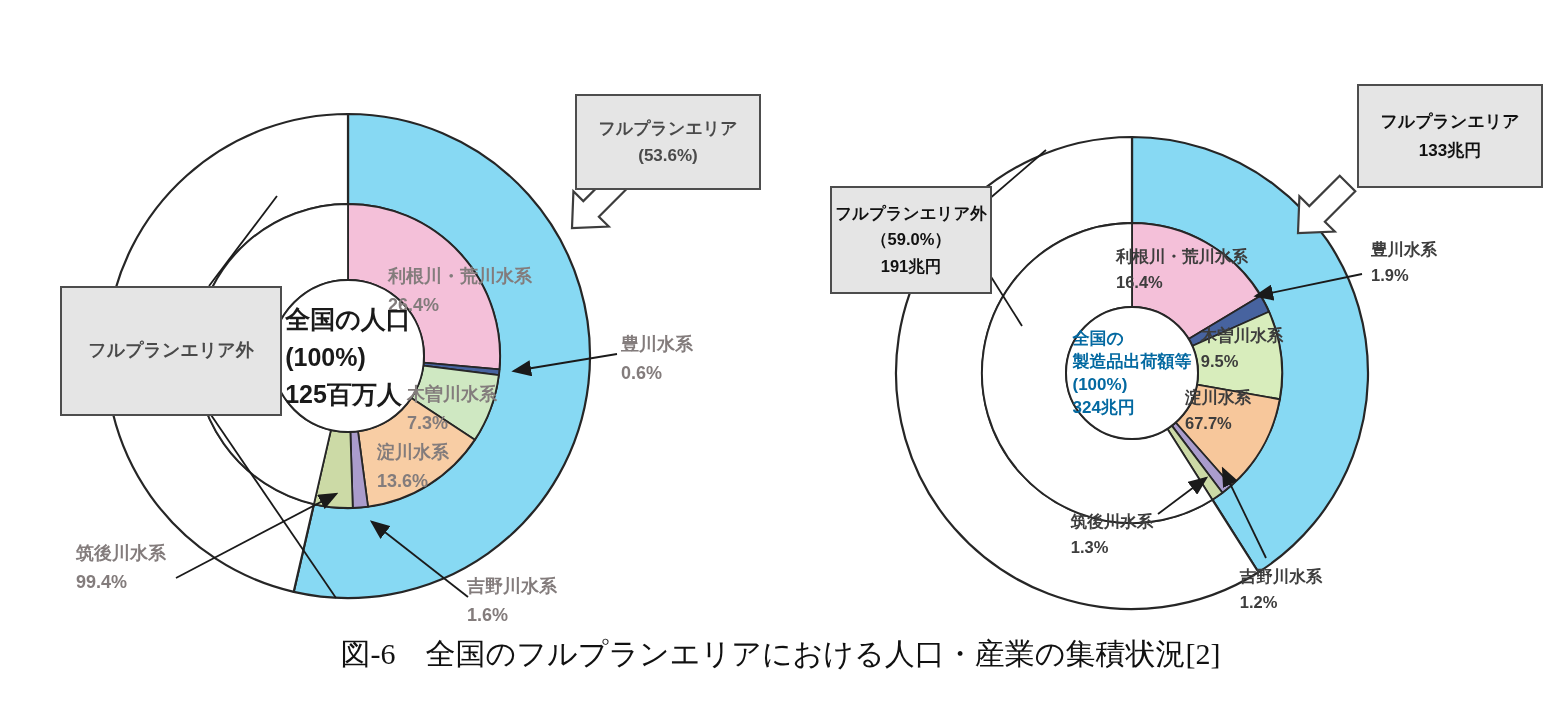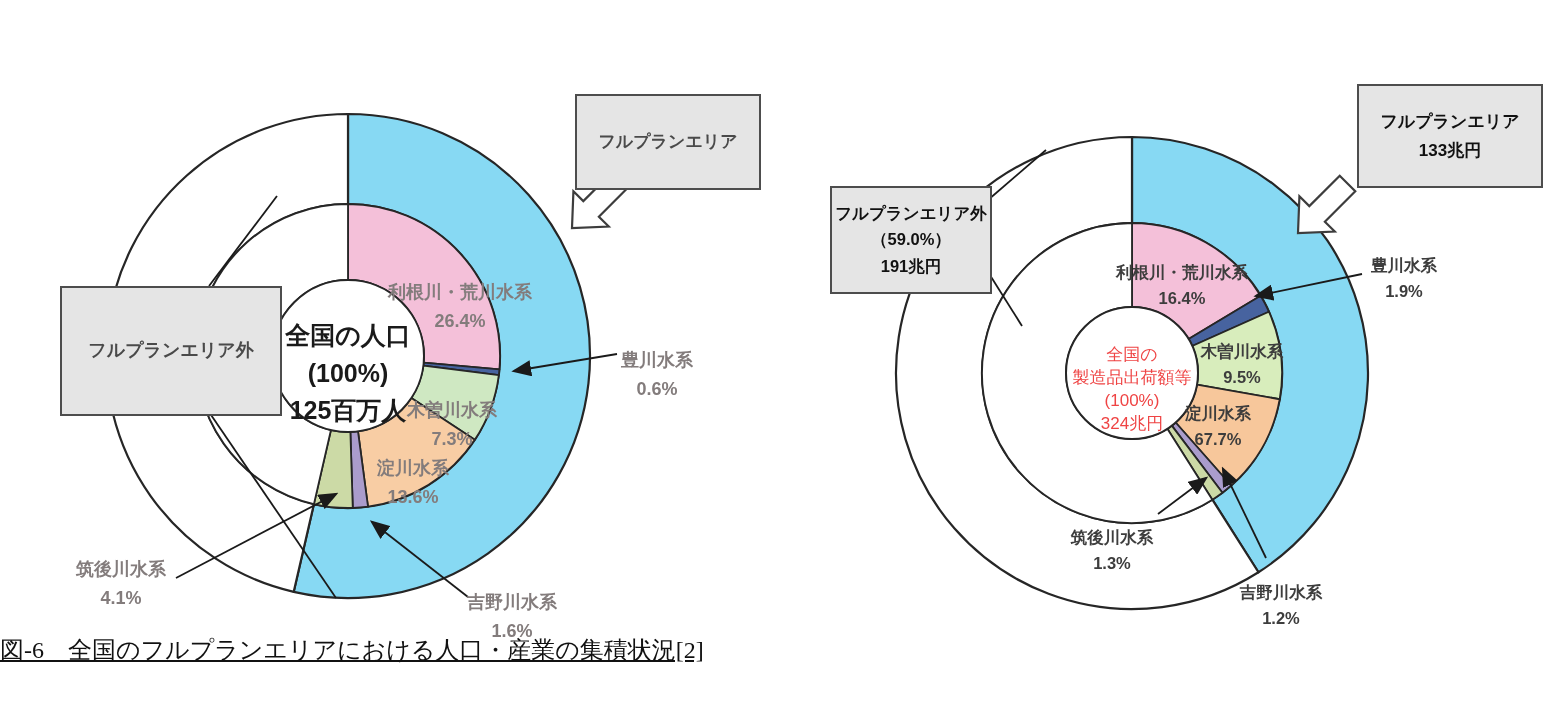--- a/index.html
+++ b/index.html
@@ -1,23 +1,23 @@
 <!DOCTYPE html>
 <html><head>
 <meta charset="utf-8">
 <style>
   html,body{margin:0;padding:0;background:#ffffff;}
   #stage{position:relative;width:1561px;height:718px;background:#ffffff;overflow:hidden;
          font-family:"Liberation Sans",sans-serif;}
   #chart-canvas{position:absolute;left:0;top:0;}
-  .lbl{position:absolute;transform:translate(-50%,-50%);text-align:center;white-space:nowrap;margin-top:16px;}
+  .lbl{position:absolute;transform:translate(-50%,-50%);white-space:nowrap;}
   .seg-a{color:#837c7c;font-size:18px;font-weight:bold;line-height:1.62;}
   .seg-b{color:#3d3d3d;font-size:16.5px;font-weight:bold;line-height:1.55;}
   .center-a{color:#1a1a1a;font-size:25px;font-weight:bold;line-height:1.5;}
-  .center-b{color:#ef4444;font-size:17px;font-weight:normal;line-height:1.35;}
+  .center-b{color:#0369a1;font-size:17px;font-weight:bold;line-height:1.35;}
   .callout{position:absolute;border:2px solid #4d4d4d;background:#e5e5e5;text-align:center;
            display:flex;flex-direction:column;justify-content:center;gap:1px;white-space:nowrap;}
   .callout-a{color:#4a4a4a;font-weight:bold;}
   .callout-b{color:#111111;font-weight:bold;}
   #a-box-fp{left:575px;top:94px;width:182px;height:92px;font-size:17px;line-height:1.5;}
   #a-box-out{left:60px;top:286px;width:218px;height:126px;font-size:18px;line-height:1.55;}
   #b-box-fp{left:1357px;top:84px;width:182px;height:100px;font-size:17px;line-height:1.6;}
   #b-box-out{left:830px;top:186px;width:158px;height:104px;font-size:16.5px;line-height:1.55;}
   
   #a-seg0{left:460px;top:291px;}
@@ -28,22 +28,22 @@
   #a-seg5{left:121px;top:568px;}
   #a-center{left:348px;top:357px;}
   
   #b-seg0{left:1182px;top:270px;}
   #b-seg1{left:1404px;top:263px;}
   #b-seg2{left:1242px;top:349px;}
   #b-seg3{left:1218px;top:411px;}
   #b-seg4{left:1281px;top:590px;}
   #b-seg5{left:1112px;top:535px;}
   #b-center{left:1132px;top:374px;}
-  #caption{position:absolute;left:0;right:0;top:634px;color:#111111;
-           font-family:"Liberation Serif",serif;font-size:24px;text-decoration:underline;}
+  #caption{position:absolute;left:0;right:0;top:634px;text-align:center;color:#111111;
+           font-family:"Liberation Serif",serif;font-size:30px;}
 </style>
 </head>
 <body>
 
 <div id="stage">
   <svg id="chart-canvas" width="1561" height="718">
       <defs>
         <marker id="ah" markerWidth="11" markerHeight="9" refX="9.5" refY="4.5" orient="auto">
           <path d="M0 0 L11 4.5 L0 9 Z" fill="#1a1a1a"></path>
         </marker>
@@ -101,29 +101,30 @@
   <div class="lbl seg-a" id="a-seg3">
     <div>淀川水系</div>
     <div>13.6%</div>
   </div>
   <div class="lbl seg-a" id="a-seg4">
     <div>吉野川水系</div>
     <div>1.6%</div>
   </div>
   <div class="lbl seg-a" id="a-seg5">
     <div>筑後川水系</div>
-    <div>4.1%</div>
+    <div>99.4%</div>
   </div>
   <div class="lbl center-a" id="a-center">
     <div>全国の人口</div>
     <div>(100%)</div>
     <div>125百万人</div>
   </div>
   <div class="callout callout-a" id="a-box-fp">
     <div>フルプランエリア</div>
+    <div>(53.6%)</div>
   </div>
   <div class="callout callout-a" id="a-box-out">
     <div>フルプランエリア外</div>
   </div>
 
   <div class="lbl seg-b" id="b-seg0">
     <div>利根川・荒川水系</div>
     <div>16.4%</div>
   </div>
   <div class="lbl seg-b" id="b-seg1">

